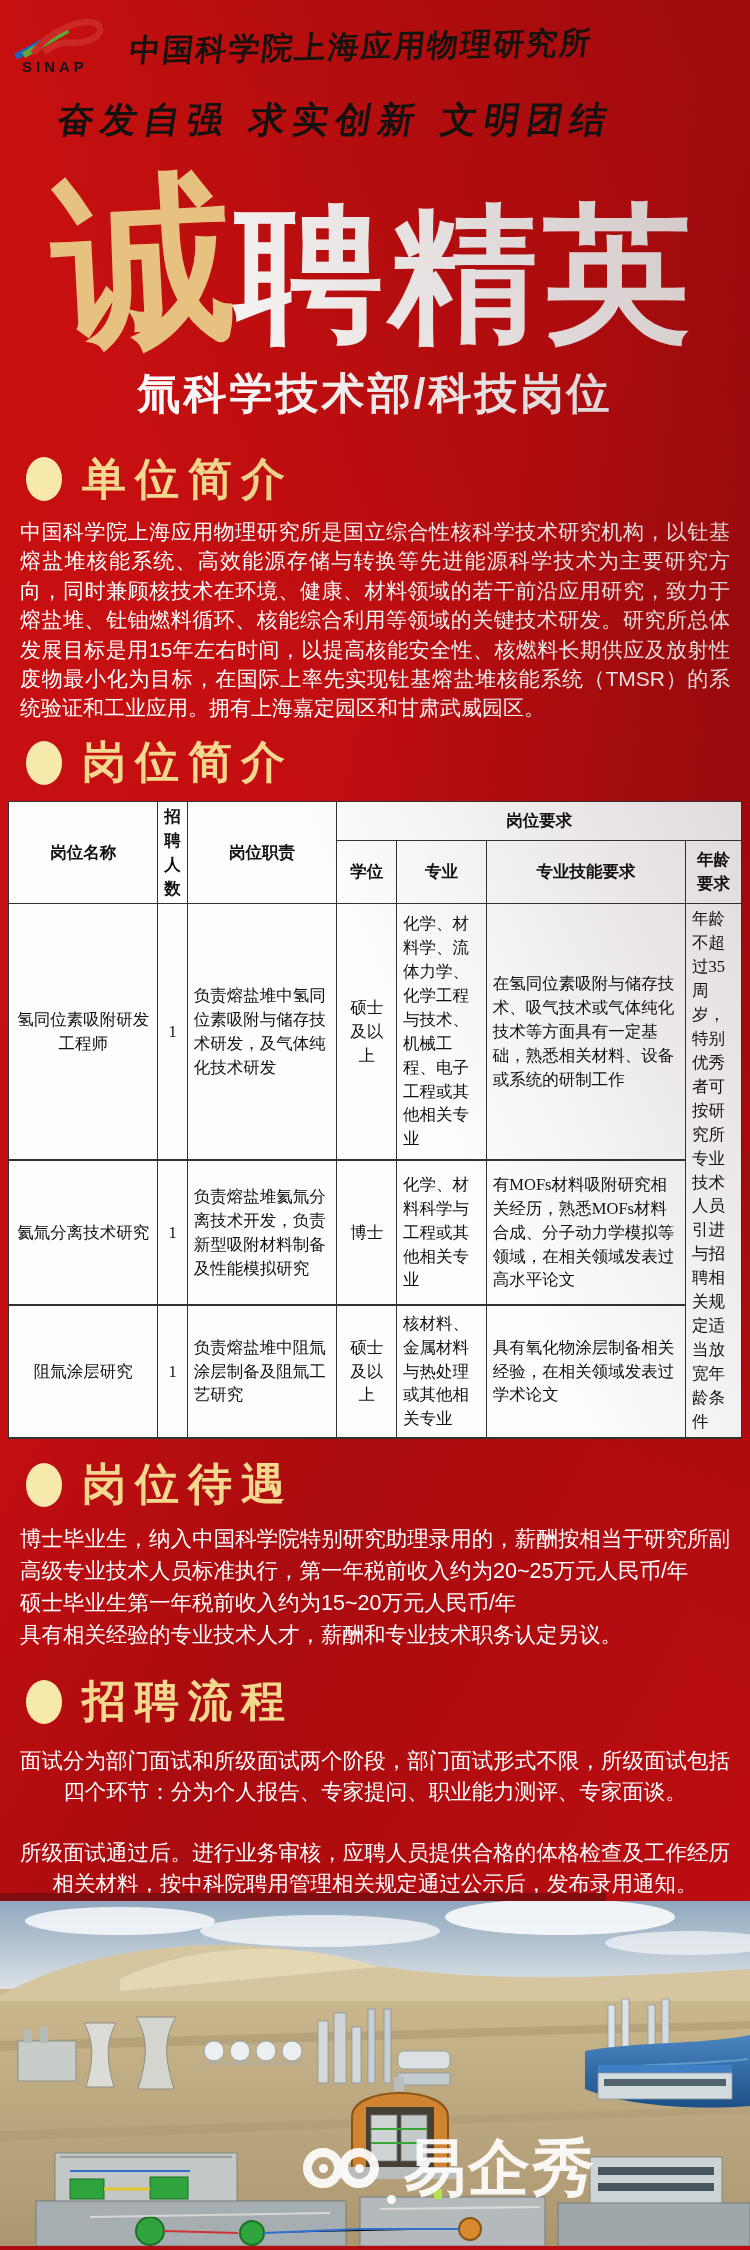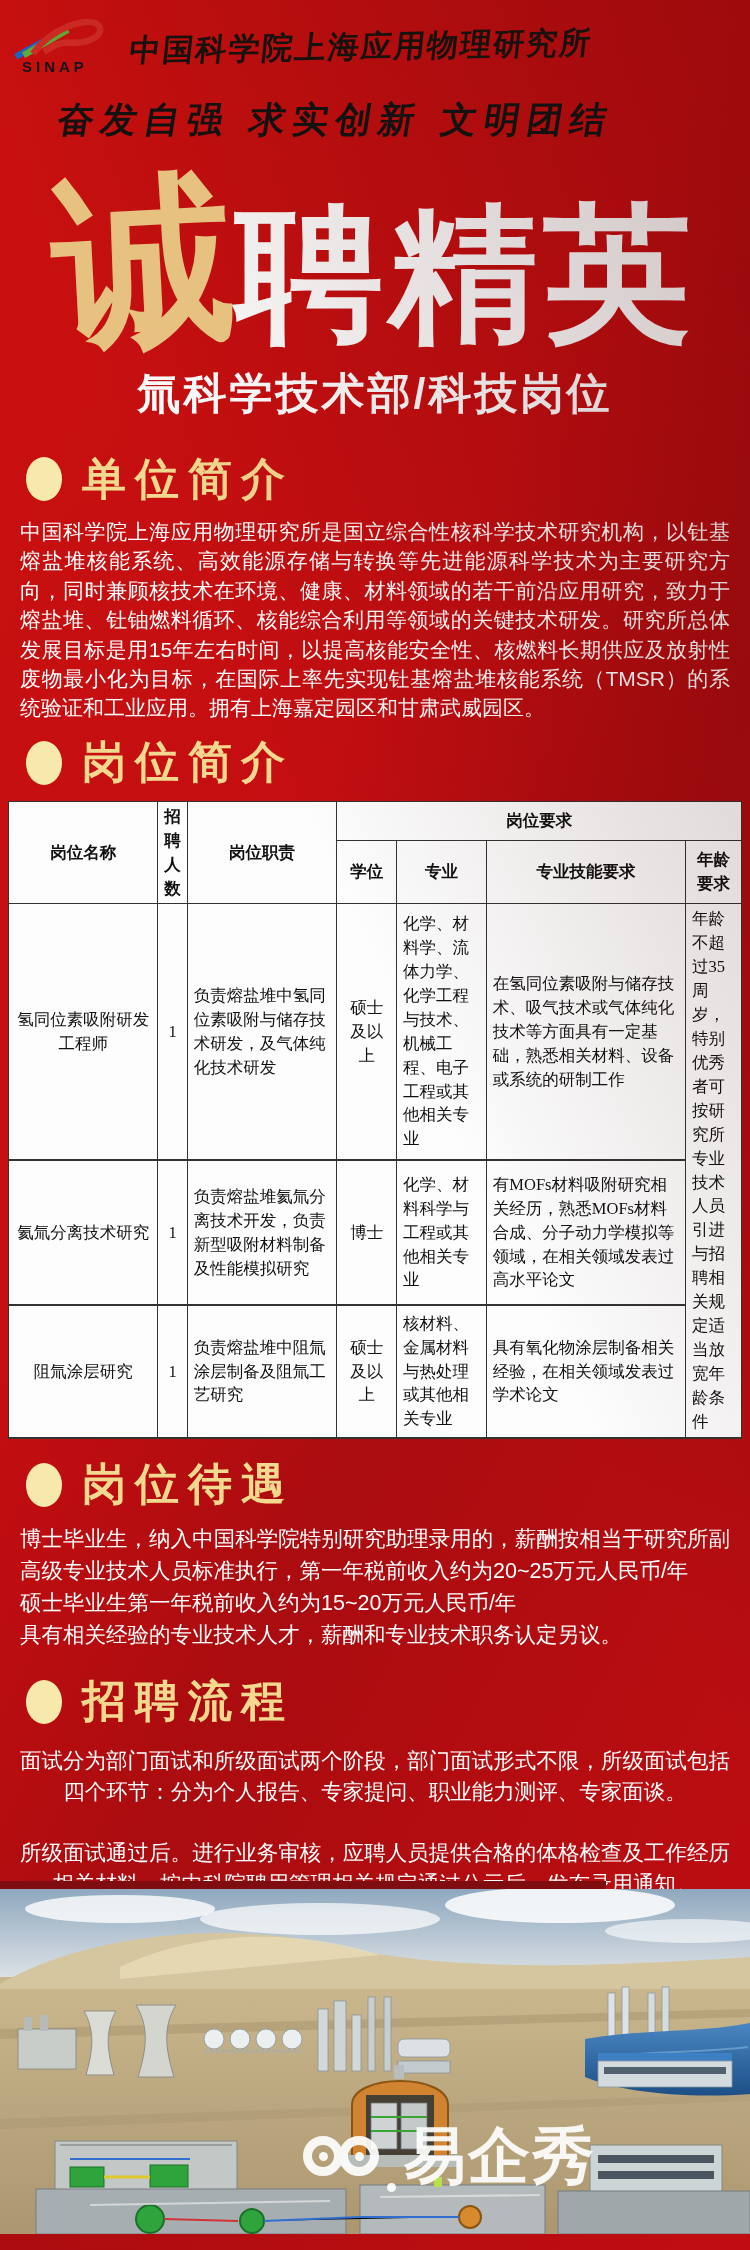--- a/index.html
+++ b/index.html
@@ -58,21 +58,21 @@
   .qr{width:128px;height:128px;background:#fff;padding:5px;box-sizing:border-box;position:relative;flex:0 0 auto;}
   .qr-grid{display:grid;width:118px;height:118px;grid-template-columns:repeat(21,1fr);grid-template-rows:repeat(21,1fr);}
   .qm{background:#fff;}
   .qm.on{background:#121212;}
   .qr-logo{position:absolute;left:50%;top:50%;width:34px;height:34px;transform:translate(-50%,-50%);
     background:#fff;border-radius:5px;display:flex;align-items:center;justify-content:center;}
   .apply-text{margin-left:28px;color:#fff;font-size:22px;line-height:1.42;}
   .apply-text div{white-space:nowrap;}
 
   
-  .footer{position:absolute;left:0;bottom:12px;width:606px;}
+  .footer{position:absolute;left:0;bottom:0;width:606px;}
   .footer .redline{height:8px;background:#7f0d10;}
   .watermark{position:absolute;right:10px;bottom:40px;display:flex;align-items:center;gap:8px;opacity:.92;}
   .ring{position:relative;display:inline-block;width:40px;height:40px;border:9px solid #fff;border-radius:50%;box-sizing:border-box;}
   .ring+.ring{margin-left:-12px;}
   .ring::after{content:'';position:absolute;left:50%;top:50%;width:9px;height:9px;margin:-4.5px 0 0 -4.5px;background:#fff;border-radius:50%;}
   .wm-dot{width:9px;height:9px;background:#fff;border-radius:50%;align-self:flex-end;margin-bottom:6px;}
   .wm-text{font-size:62px;font-weight:bold;color:#fff;letter-spacing:2px;font-family:"DejaVu Sans",sans-serif;}
 </style>
 </head>
 <body>

